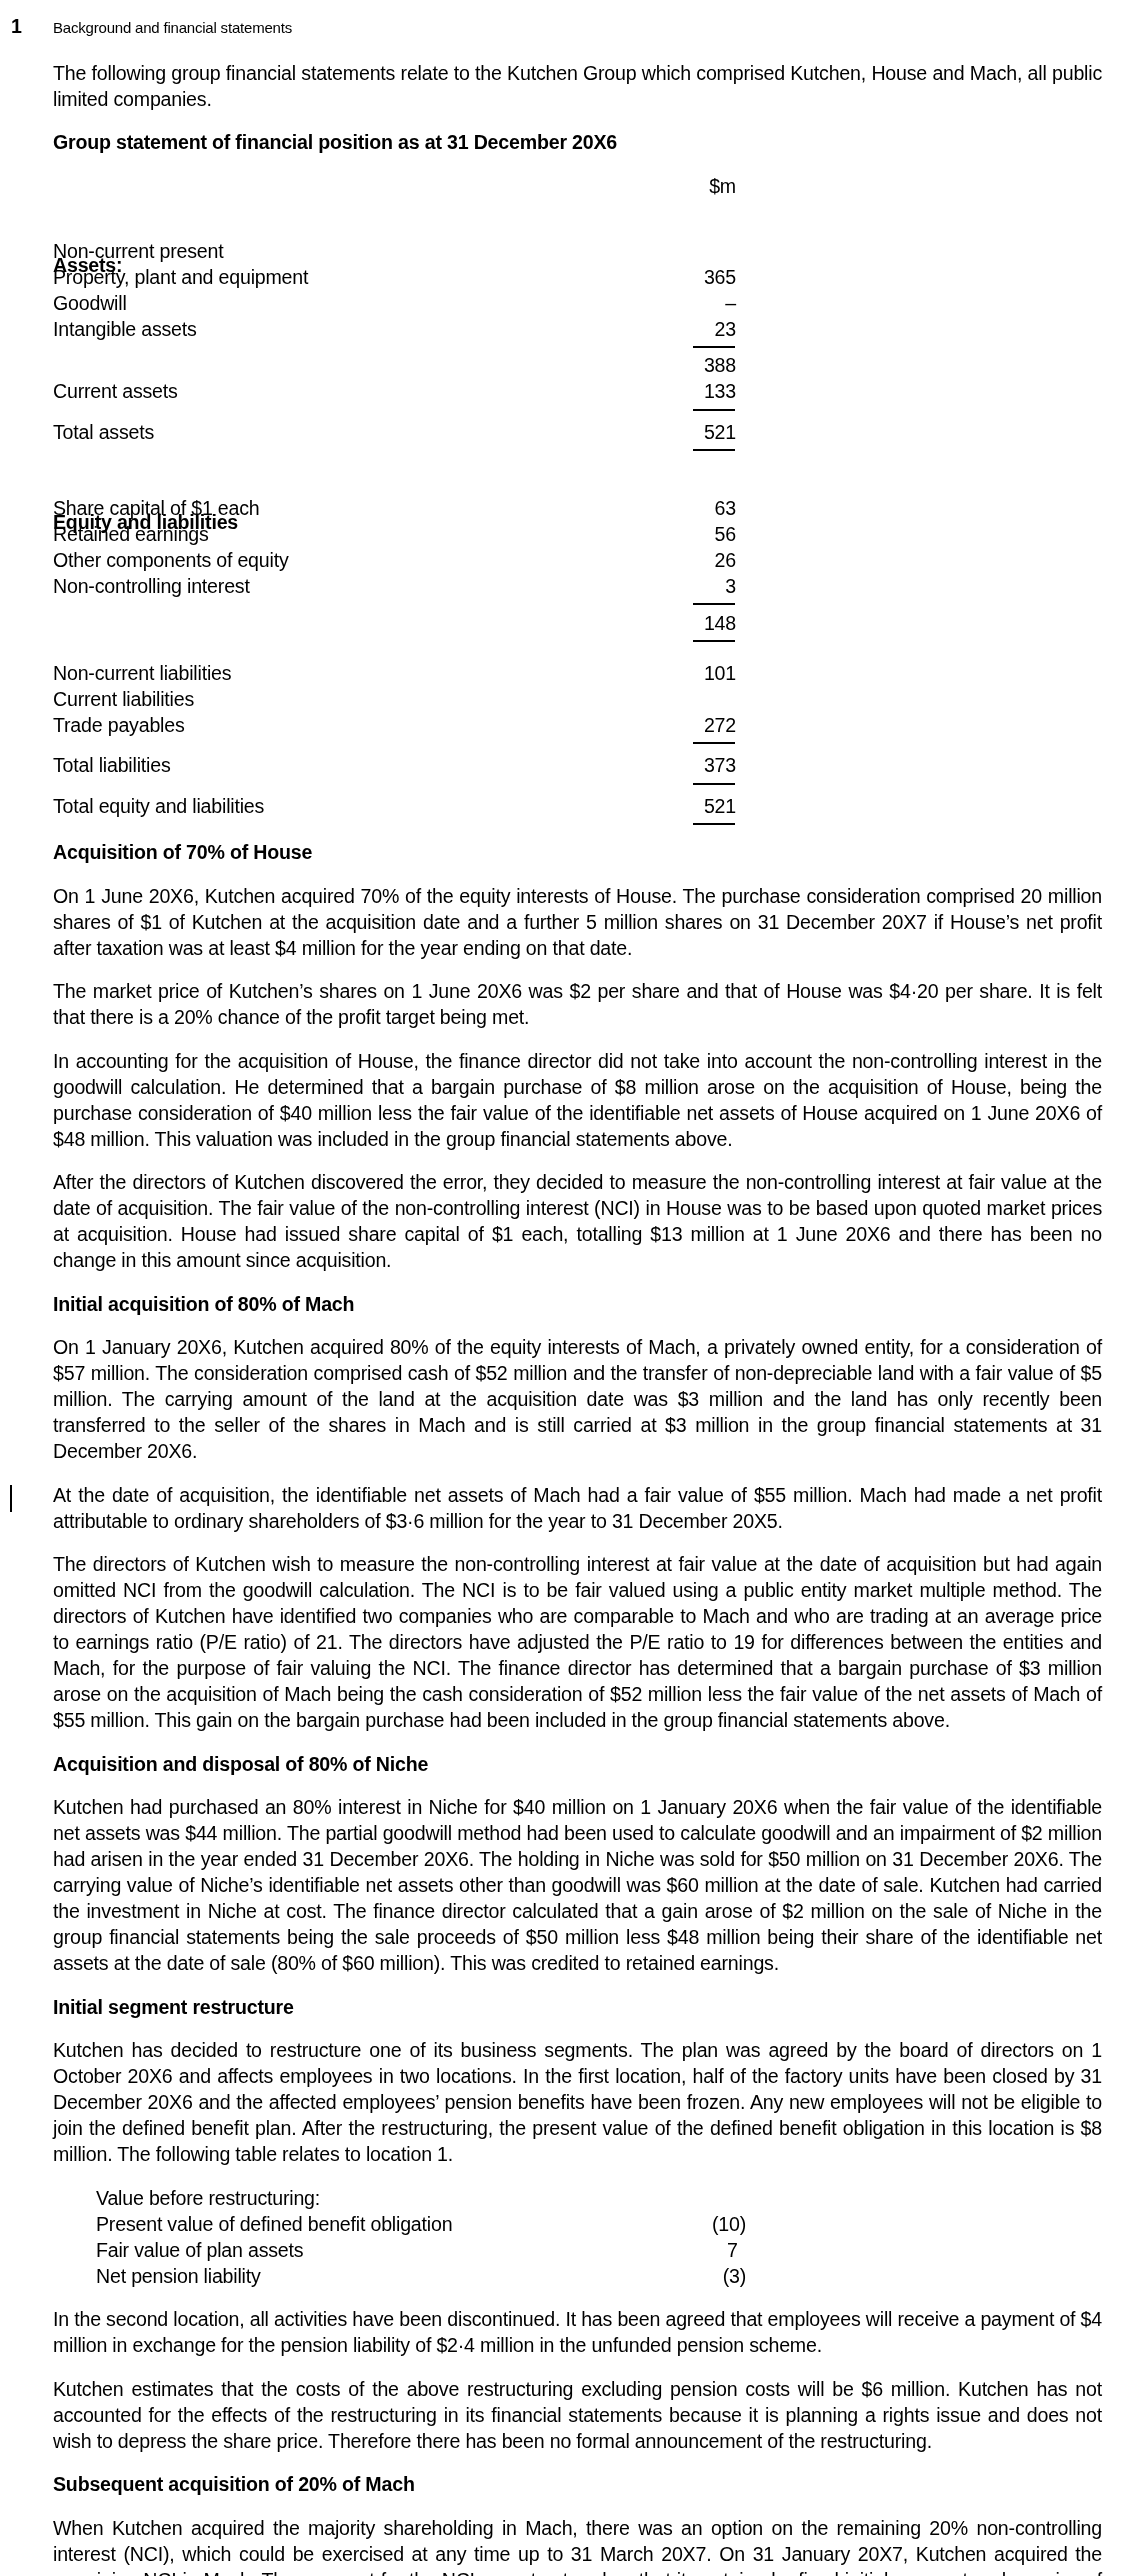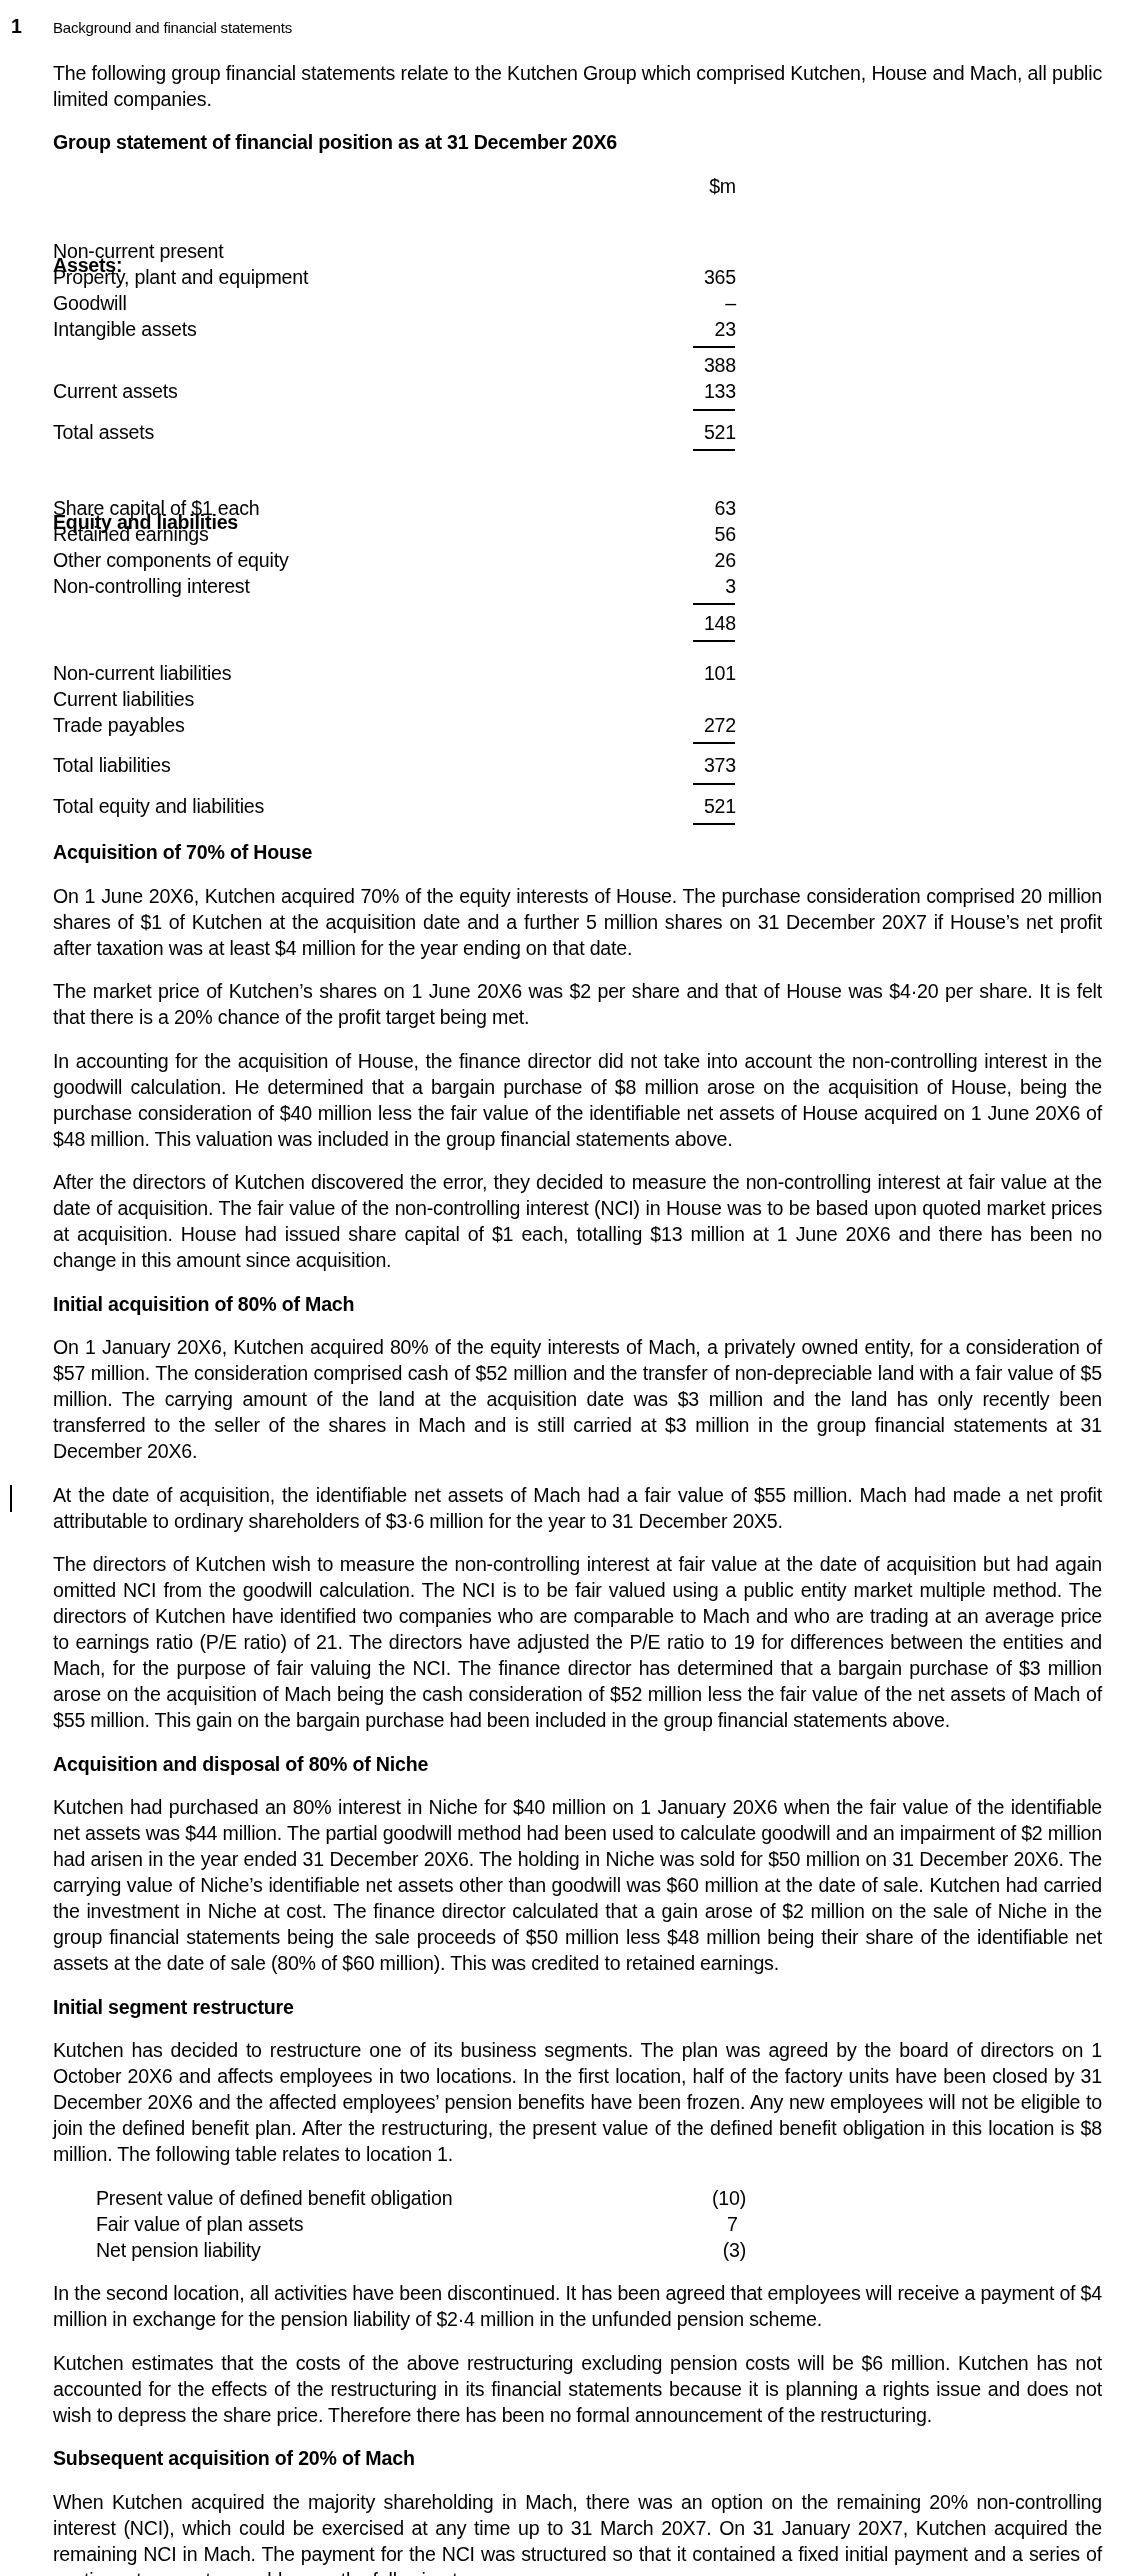--- a/index.html
+++ b/index.html
@@ -164,20 +164,24 @@
 
     <h2 class="section-heading">Acquisition and disposal of 80% of Niche</h2>
     <p class="para">Kutchen had purchased an 80% interest in Niche for $40 million on 1 January 20X6 when the fair value of the identifiable net assets was $44 million. The partial goodwill method had been used to calculate goodwill and an impairment of $2 million had arisen in the year ended 31 December 20X6. The holding in Niche was sold for $50 million on 31 December 20X6. The carrying value of Niche’s identifiable net assets other than goodwill was $60 million at the date of sale. Kutchen had carried the investment in Niche at cost. The finance director calculated that a gain arose of $2 million on the sale of Niche in the group financial statements being the sale proceeds of $50 million less $48 million being their share of the identifiable net assets at the date of sale (80% of $60 million). This was credited to retained earnings.</p>
 
     <h2 class="section-heading">Initial segment restructure</h2>
     <p class="para">Kutchen has decided to restructure one of its business segments. The plan was agreed by the board of directors on 1 October 20X6 and affects employees in two locations. In the first location, half of the factory units have been closed by 31 December 20X6 and the affected employees’ pension benefits have been frozen. Any new employees will not be eligible to join the defined benefit plan. After the restructuring, the present value of the defined benefit obligation in this location is $8 million. The following table relates to location 1.</p>
 
     <div class="loc">
       <div class="loc-body">
 
+      <div class="fs-row">
+            <span class="fs-label">Value before restructuring:</span>
+            <span class="val loc-value"></span>
+          </div>
           <div class="fs-row">
             <span class="fs-label">Present value of defined benefit obligation</span>
             <span class="val loc-value">(10)</span>
           </div>
           <div class="fs-row">
             <span class="fs-label">Fair value of plan assets</span>
             <span class="val loc-value no-paren">7</span>
           </div>
           <div class="fs-row">
             <span class="fs-label">Net pension liability</span>

